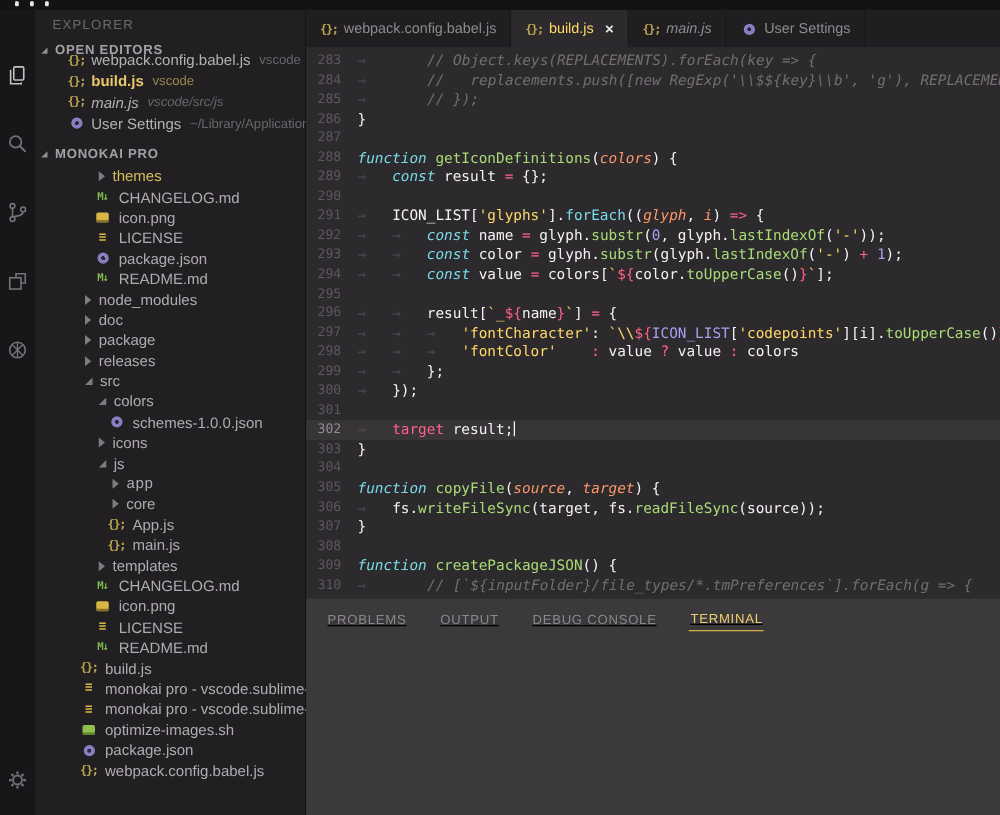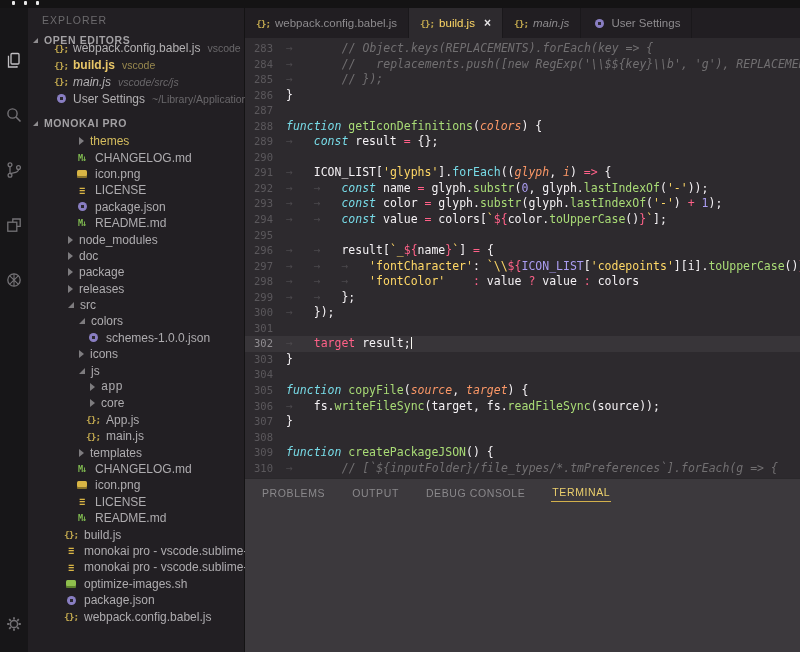--- a/index.html
+++ b/index.html
@@ -71,21 +71,21 @@
   .tk-s{color:#ffd866;}
   .tk-n{color:#ab9df2;}
   .tk-p{color:#fc9867;font-style:italic;}
   .tk-v{color:#ab9df2;}
   .tk-w{color:#f5f2f5;}
   .tk-ws{color:#4c494d;}
   .caret{display:inline-block;width:1.5px;height:12px;background:#f8f8f2;vertical-align:-2px;}
   
   .panel{position:absolute;left:0;top:470px;width:100%;height:174px;background:#3c393d;
          border-top:1px solid #2a282b;box-sizing:border-box;}
-  .panel-tabs{display:flex;align-items:center;height:26px;padding-left:16px;gap:25px;}
+  .panel-tabs{display:flex;align-items:flex-end;height:26px;padding-left:16px;gap:25px;text-decoration:underline;}
   .panel-tab{font-size:10.5px;letter-spacing:.6px;color:#8a888b;padding:4px 1px 3px 1px;}
   .panel-tab.active{color:#ecd06d;border-bottom:1.5px solid #d2b04c;}
   .terminal{padding:7px 0 0 17px;font-family:"DejaVu Sans Mono",monospace;font-size:11px;
             line-height:13.5px;font-weight:700;}
   .t-g{color:#a9dc76;} .t-c{color:#78dce8;} .t-r{color:#ff6188;} .t-b{color:#f8f8f2;}
   .t-caret{display:inline-block;width:7px;height:11px;border:1px solid #d3d3d3;vertical-align:-2px;margin-left:3px;}
 </style>
 </head>
 <body>
 

